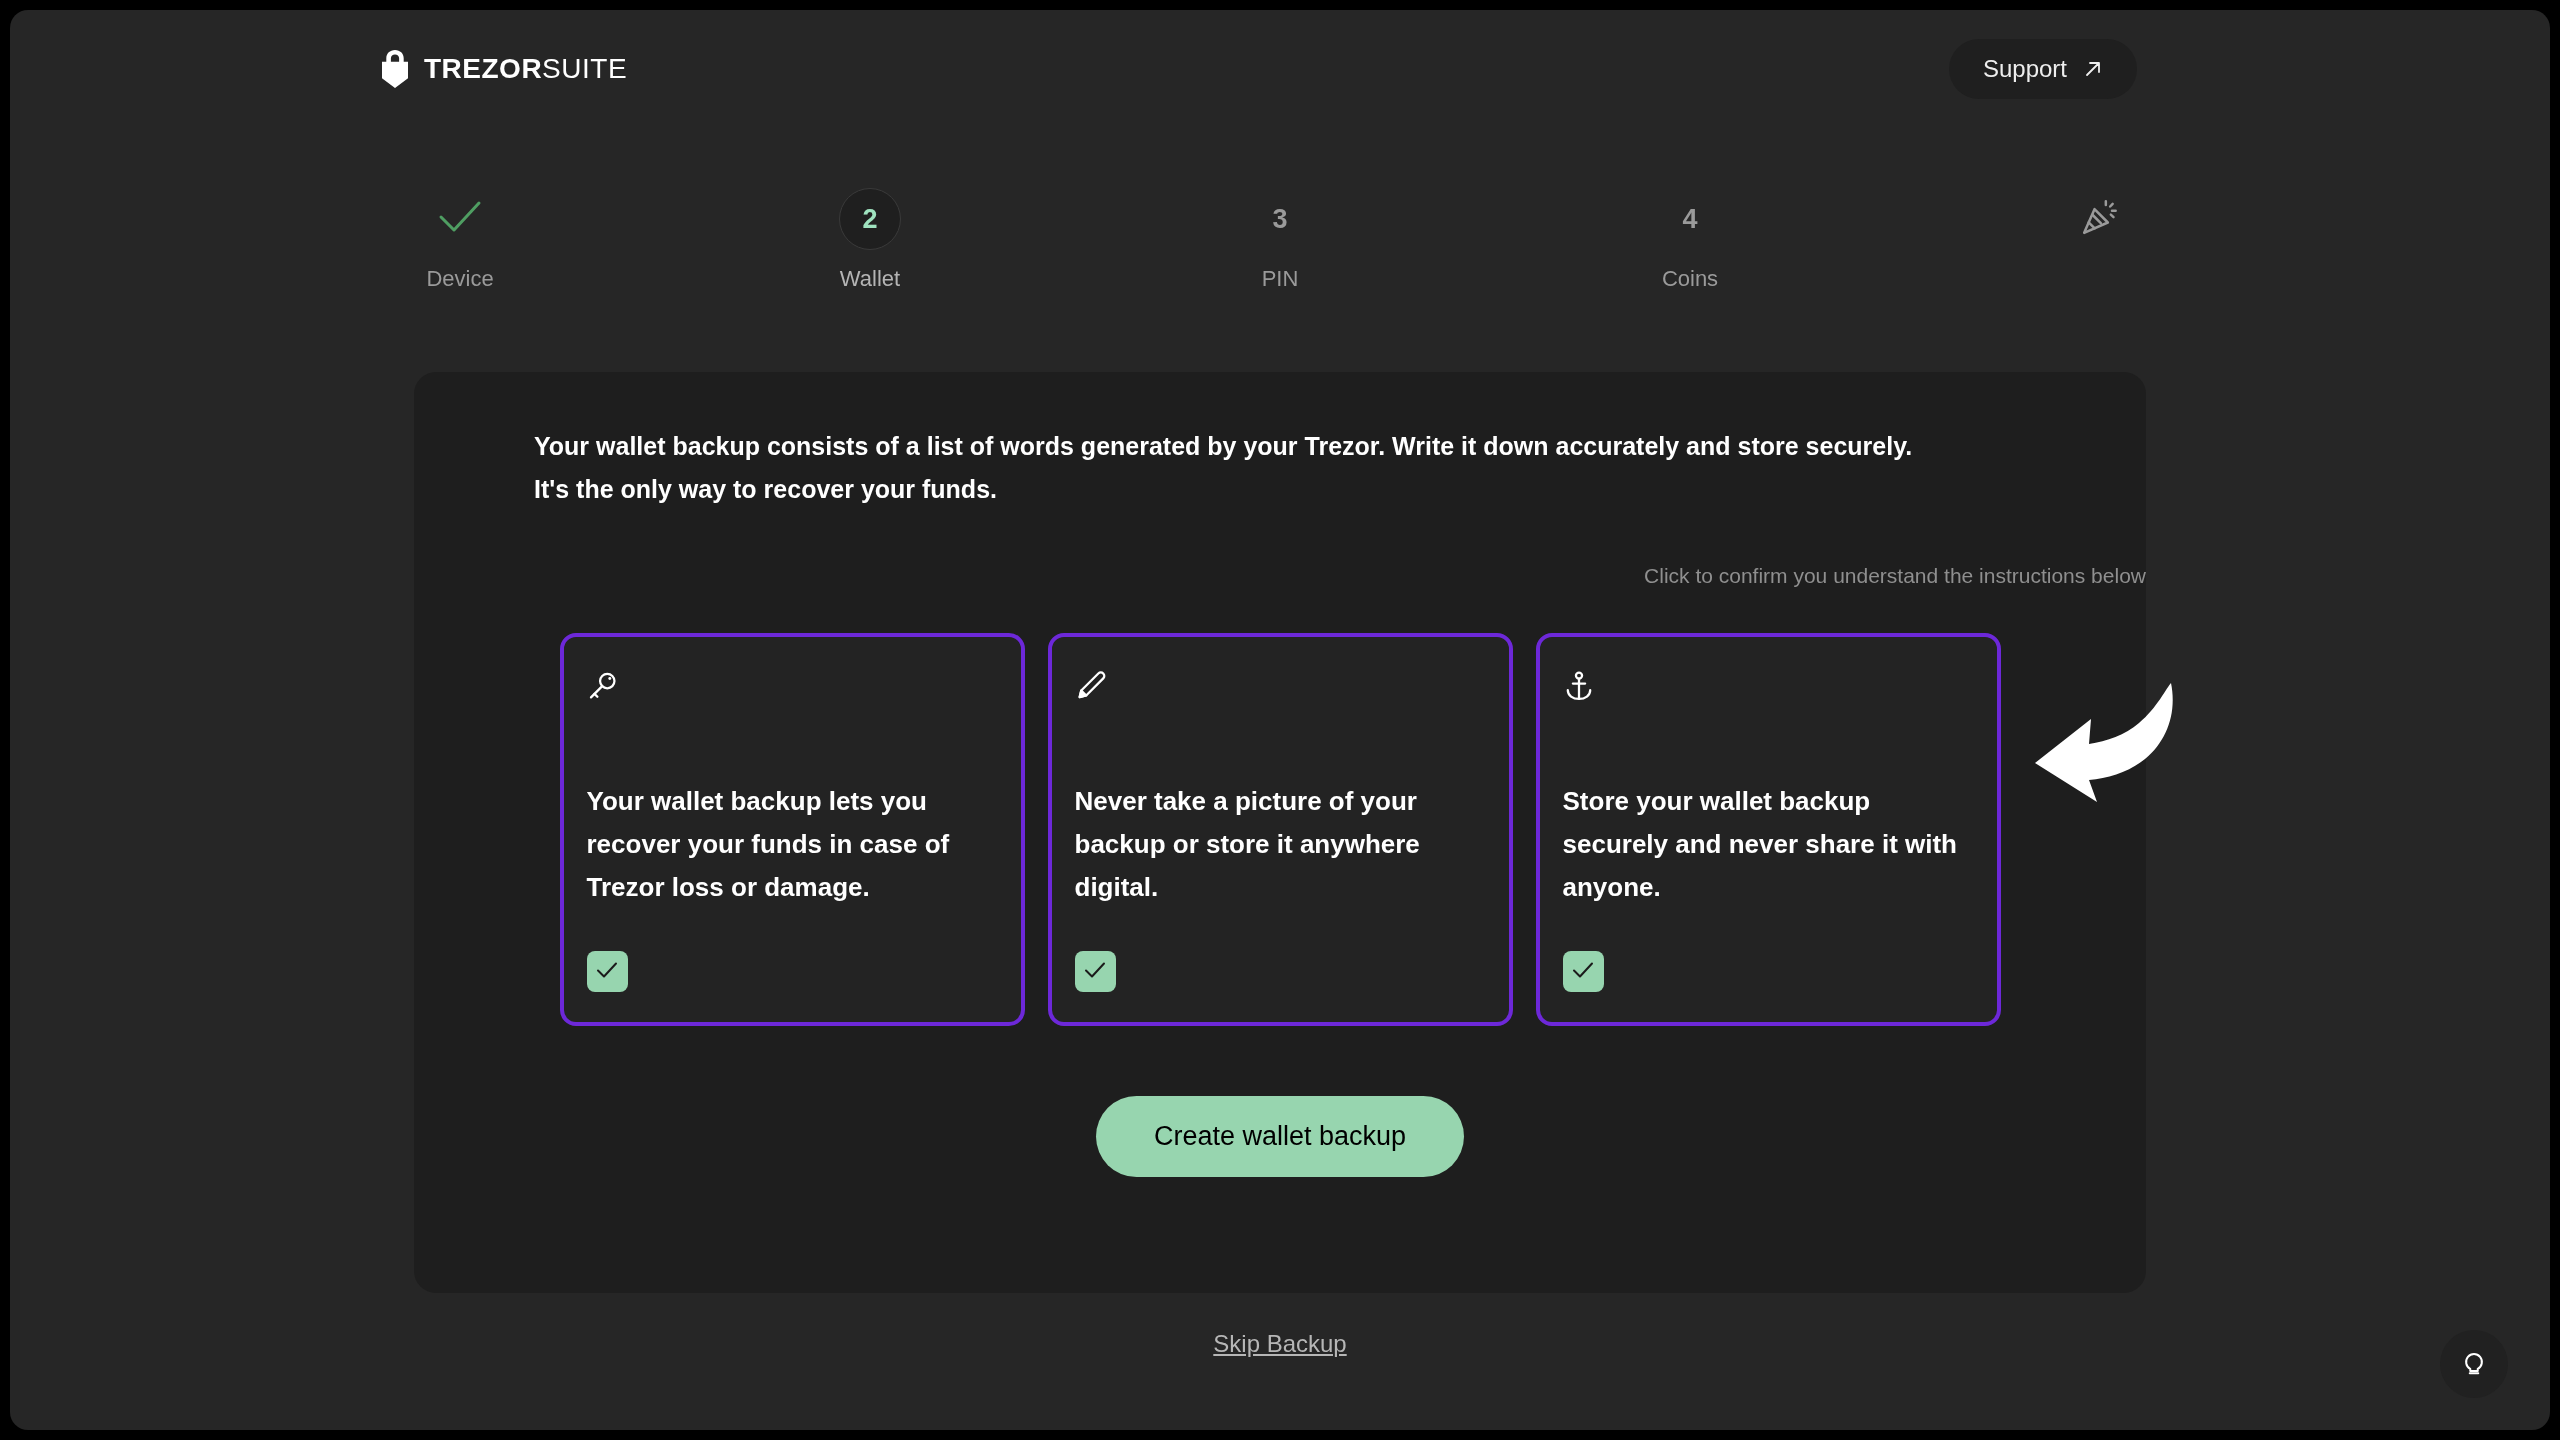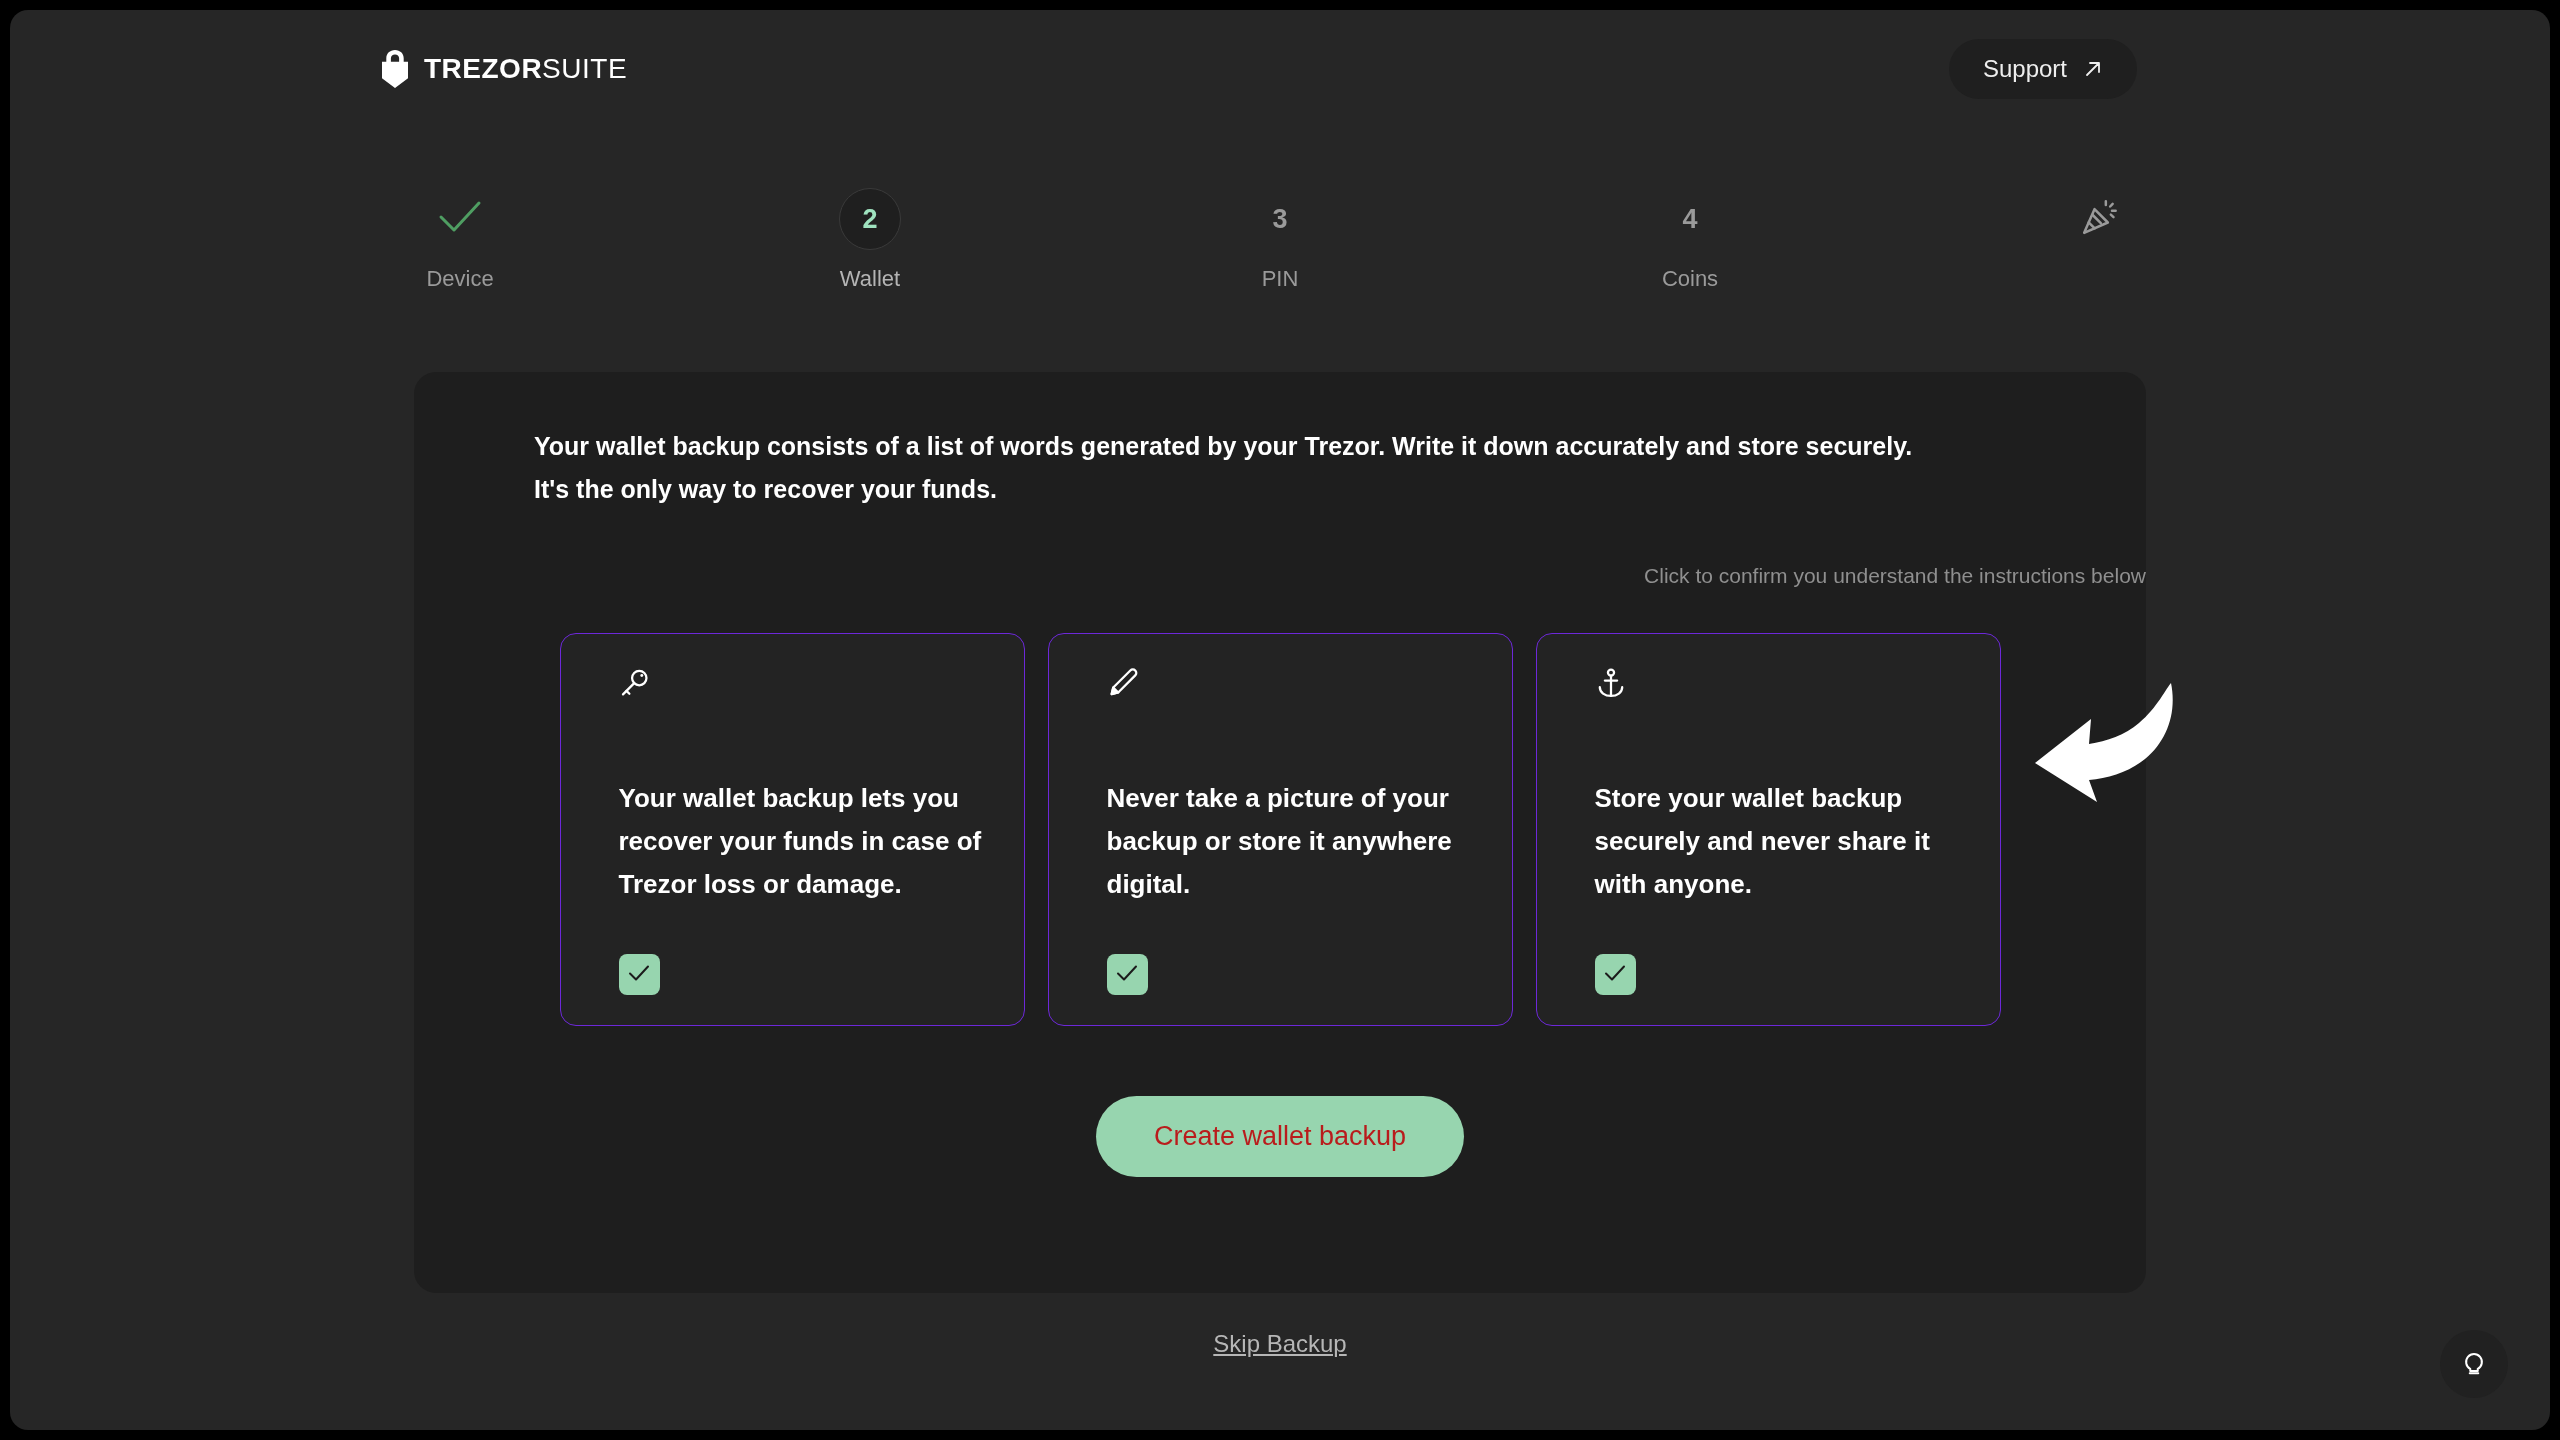--- a/index.html
+++ b/index.html
@@ -145,23 +145,23 @@
   .cards {
     margin-top: 45px;
     display: flex;
     justify-content: center;
     gap: 23px;
   }
   .card {
     width: 465px;
     height: 393px;
     background: #232323;
-    border: 1px solid #6d28d9;
+    border: 4px solid #6d28d9;
     border-radius: 16px;
-    padding: 33px 37px 30px 58px;
+    padding: 33px 37px 30px 23px;
     display: flex;
     flex-direction: column;
     cursor: pointer;
   }
   .card-icon { height: 58px; }
   .card-text {
     margin-top: 52px;
     color: #ffffff;
     font-size: 26px;
     font-weight: 700;
@@ -178,21 +178,21 @@
   }
 
   
   .cta-wrap {
     margin-top: 70px;
     display: flex;
     justify-content: center;
   }
   .cta-btn {
     background: #97d5af;
-    color: #b91c1c;
+    color: #000000;
     border: none;
     border-radius: 999px;
     font-size: 27px;
     font-family: "Liberation Sans", sans-serif;
     padding: 25px 58px;
     cursor: pointer;
   }
 
   
   .skip-wrap {

